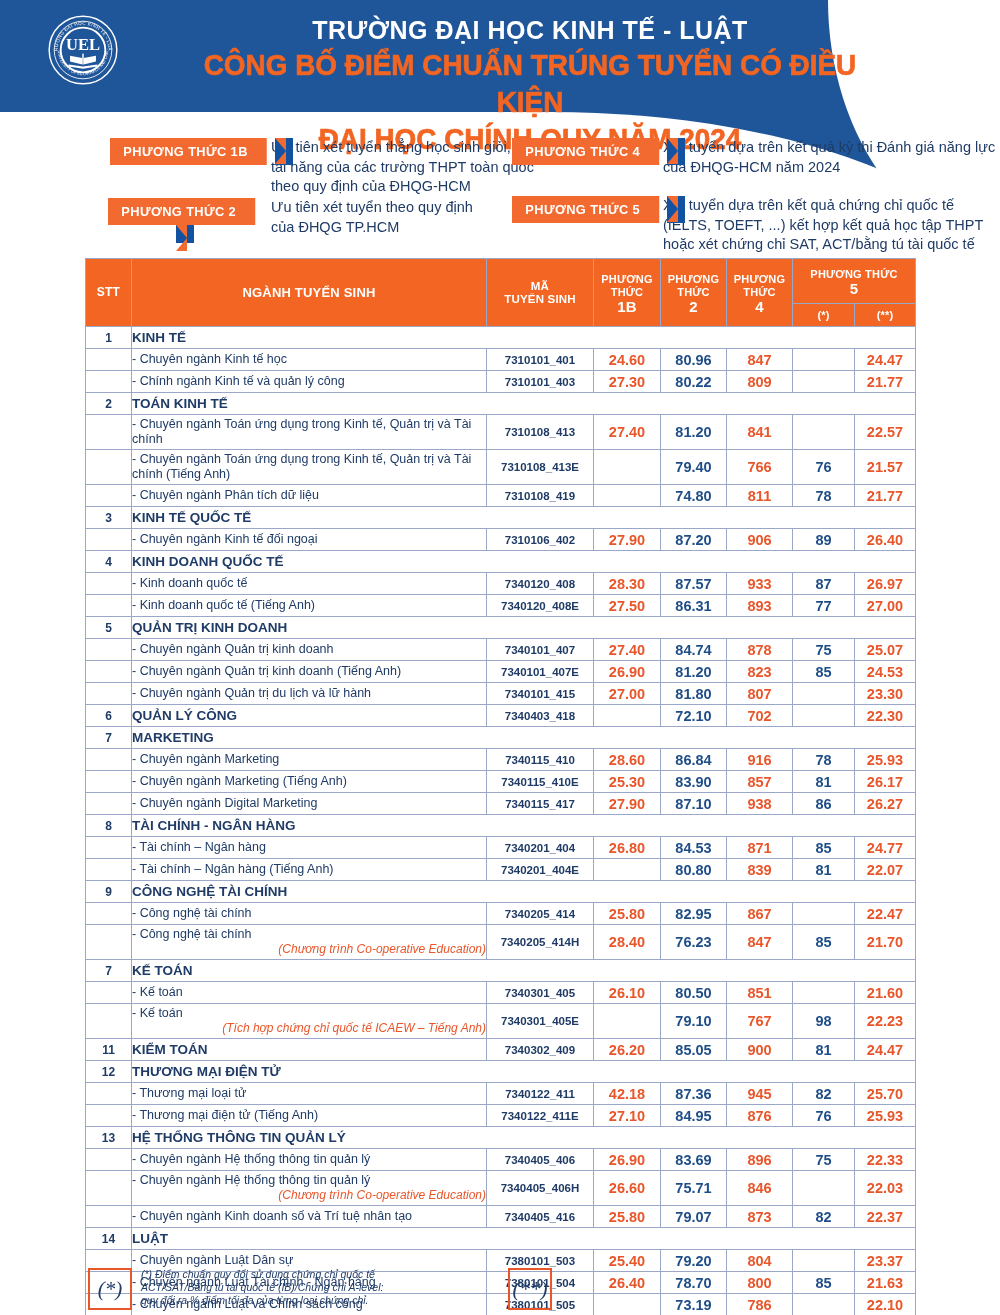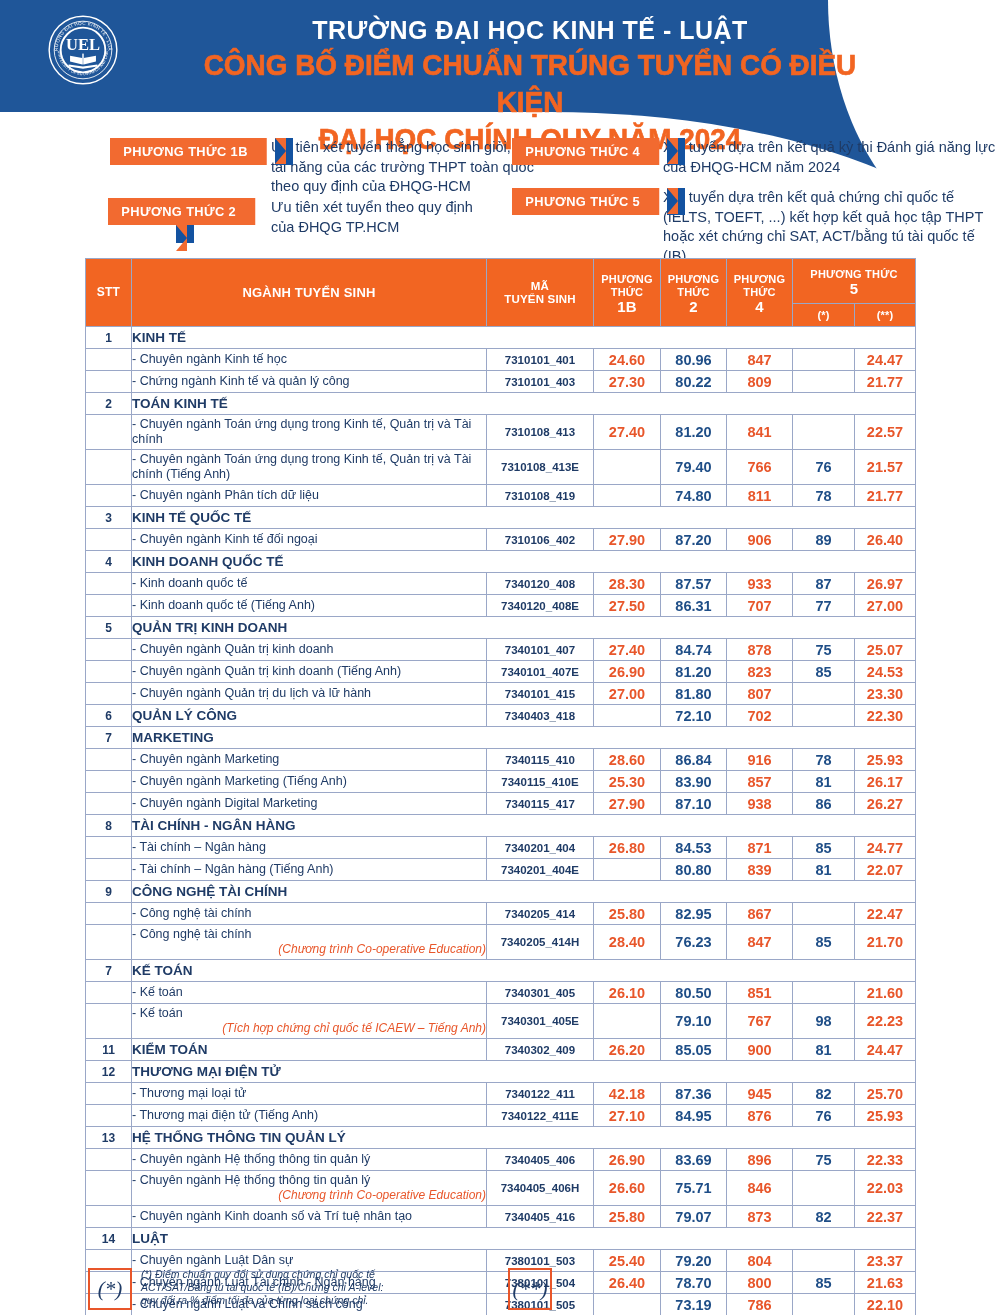--- a/index.html
+++ b/index.html
@@ -111,21 +111,21 @@
   .m-desc{
     font-size:14.5px;
     line-height:19.5px;
     color:#1f3b66;
     margin-left:11px;
     white-space:pre-line;
   }
   #m1{left:110px;top:8px;}
   #m2{left:110px;top:68px;}
   #m3{left:512px;top:8px;}
-  #m4{left:512px;top:58px;justify-content:center;}
+  #m4{left:512px;top:66px;justify-content:center;}
   #m1 .tagbox{width:150px;}
   #m2 .tagbox{width:150px;flex-direction:column;}
   #m3 .tagbox{width:140px;}
   #m4 .tagbox{width:140px;}
   .tagbox{display:flex;align-items:center;flex:0 0 auto;}
 
   
   .table-wrap{
     position:absolute;left:85px;top:258px;width:830px;
   }
@@ -352,21 +352,21 @@
           <td class="name">- Chuyên ngành Kinh tế học</td>
           <td class="code">7310101_401</td>
           <td class="v-or">24.60</td>
           <td class="v-bl">80.96</td>
           <td class="v-or">847</td>
           <td class="blank"></td>
           <td class="v-or">24.47</td>
         </tr>
         <tr>
           <td class="stt"></td>
-          <td class="name">- Chứng ngành Kinh tế và quản lý công</td>
+          <td class="name">- Chính ngành Kinh tế và quản lý công</td>
           <td class="code">7310101_403</td>
           <td class="v-or">27.30</td>
           <td class="v-bl">80.22</td>
           <td class="v-or">809</td>
           <td class="blank"></td>
           <td class="v-or">21.77</td>
         </tr>
         <tr class="grouprow">
           <td class="stt">2</td>
           <td class="grp" colspan="7">TOÁN KINH TẾ</td>
@@ -428,21 +428,21 @@
           <td class="v-or">933</td>
           <td class="v-bl">87</td>
           <td class="v-or">26.97</td>
         </tr>
         <tr>
           <td class="stt"></td>
           <td class="name">- Kinh doanh quốc tế (Tiếng Anh)</td>
           <td class="code">7340120_408E</td>
           <td class="v-or">27.50</td>
           <td class="v-bl">86.31</td>
-          <td class="v-or">707</td>
+          <td class="v-or">893</td>
           <td class="v-bl">77</td>
           <td class="v-or">27.00</td>
         </tr>
         <tr class="grouprow">
           <td class="stt">5</td>
           <td class="grp" colspan="7">QUẢN TRỊ KINH DOANH</td>
         </tr>
         <tr>
           <td class="stt"></td>
           <td class="name">- Chuyên ngành Quản trị kinh doanh</td>

